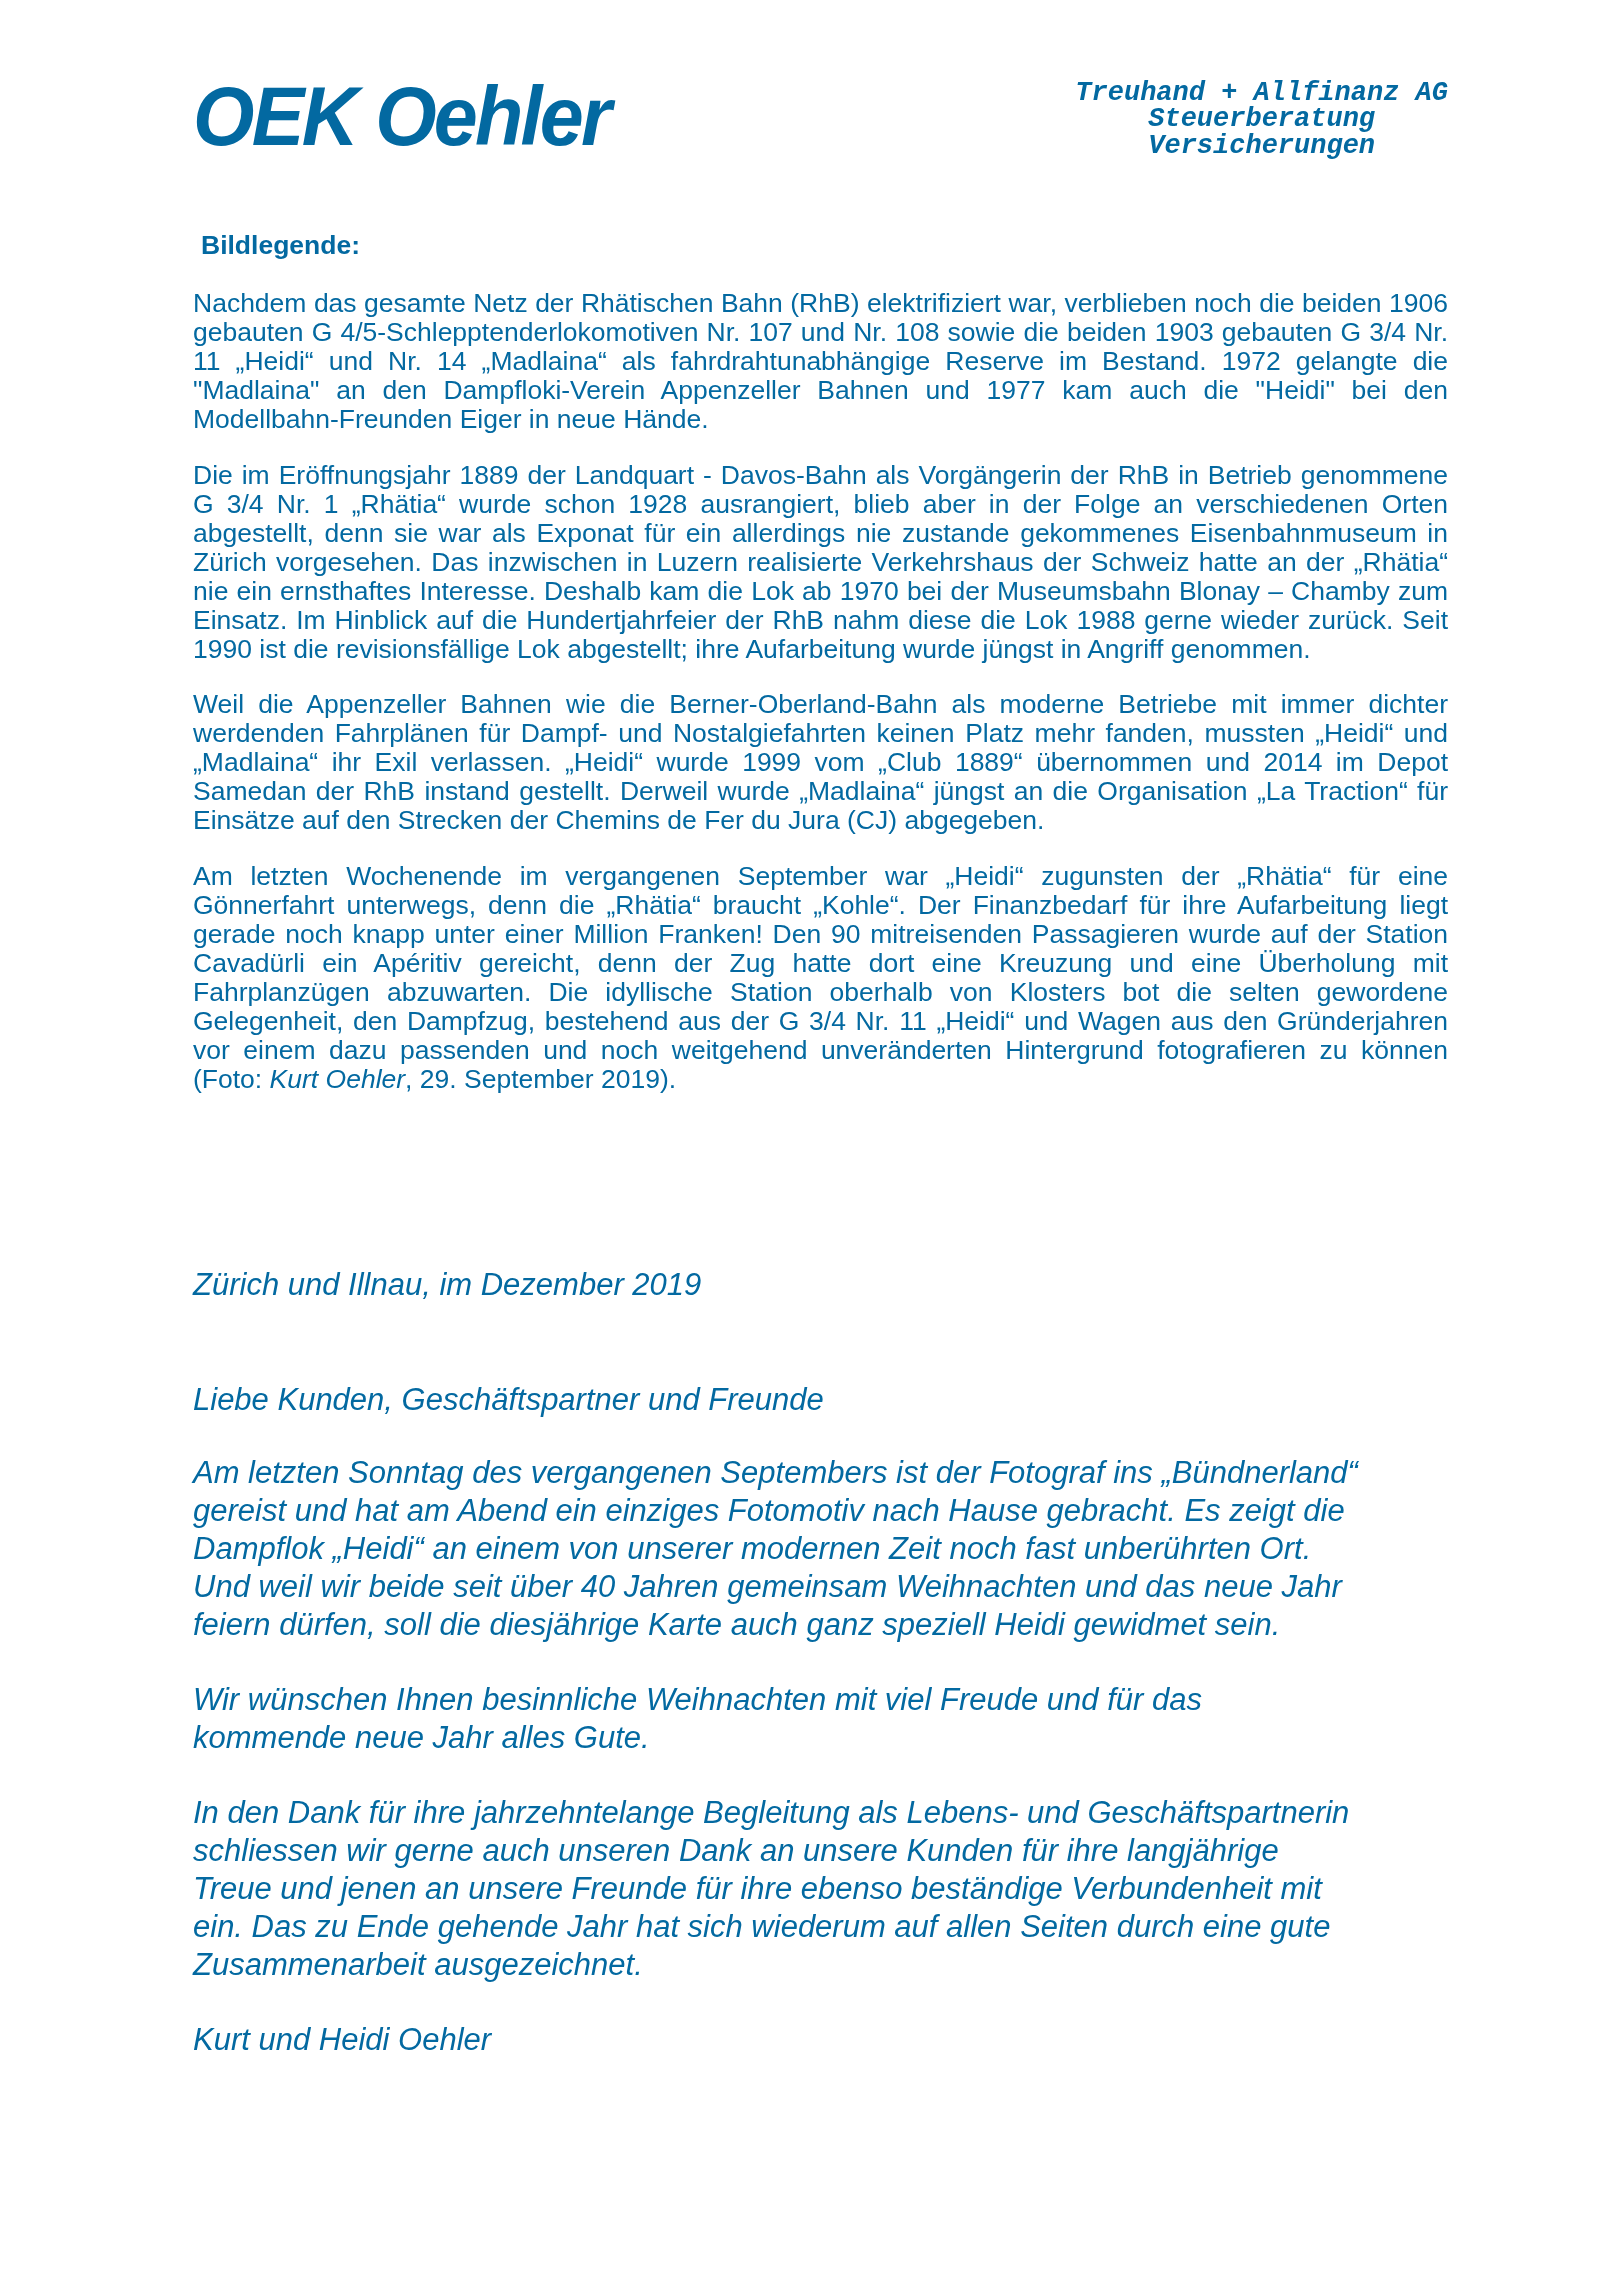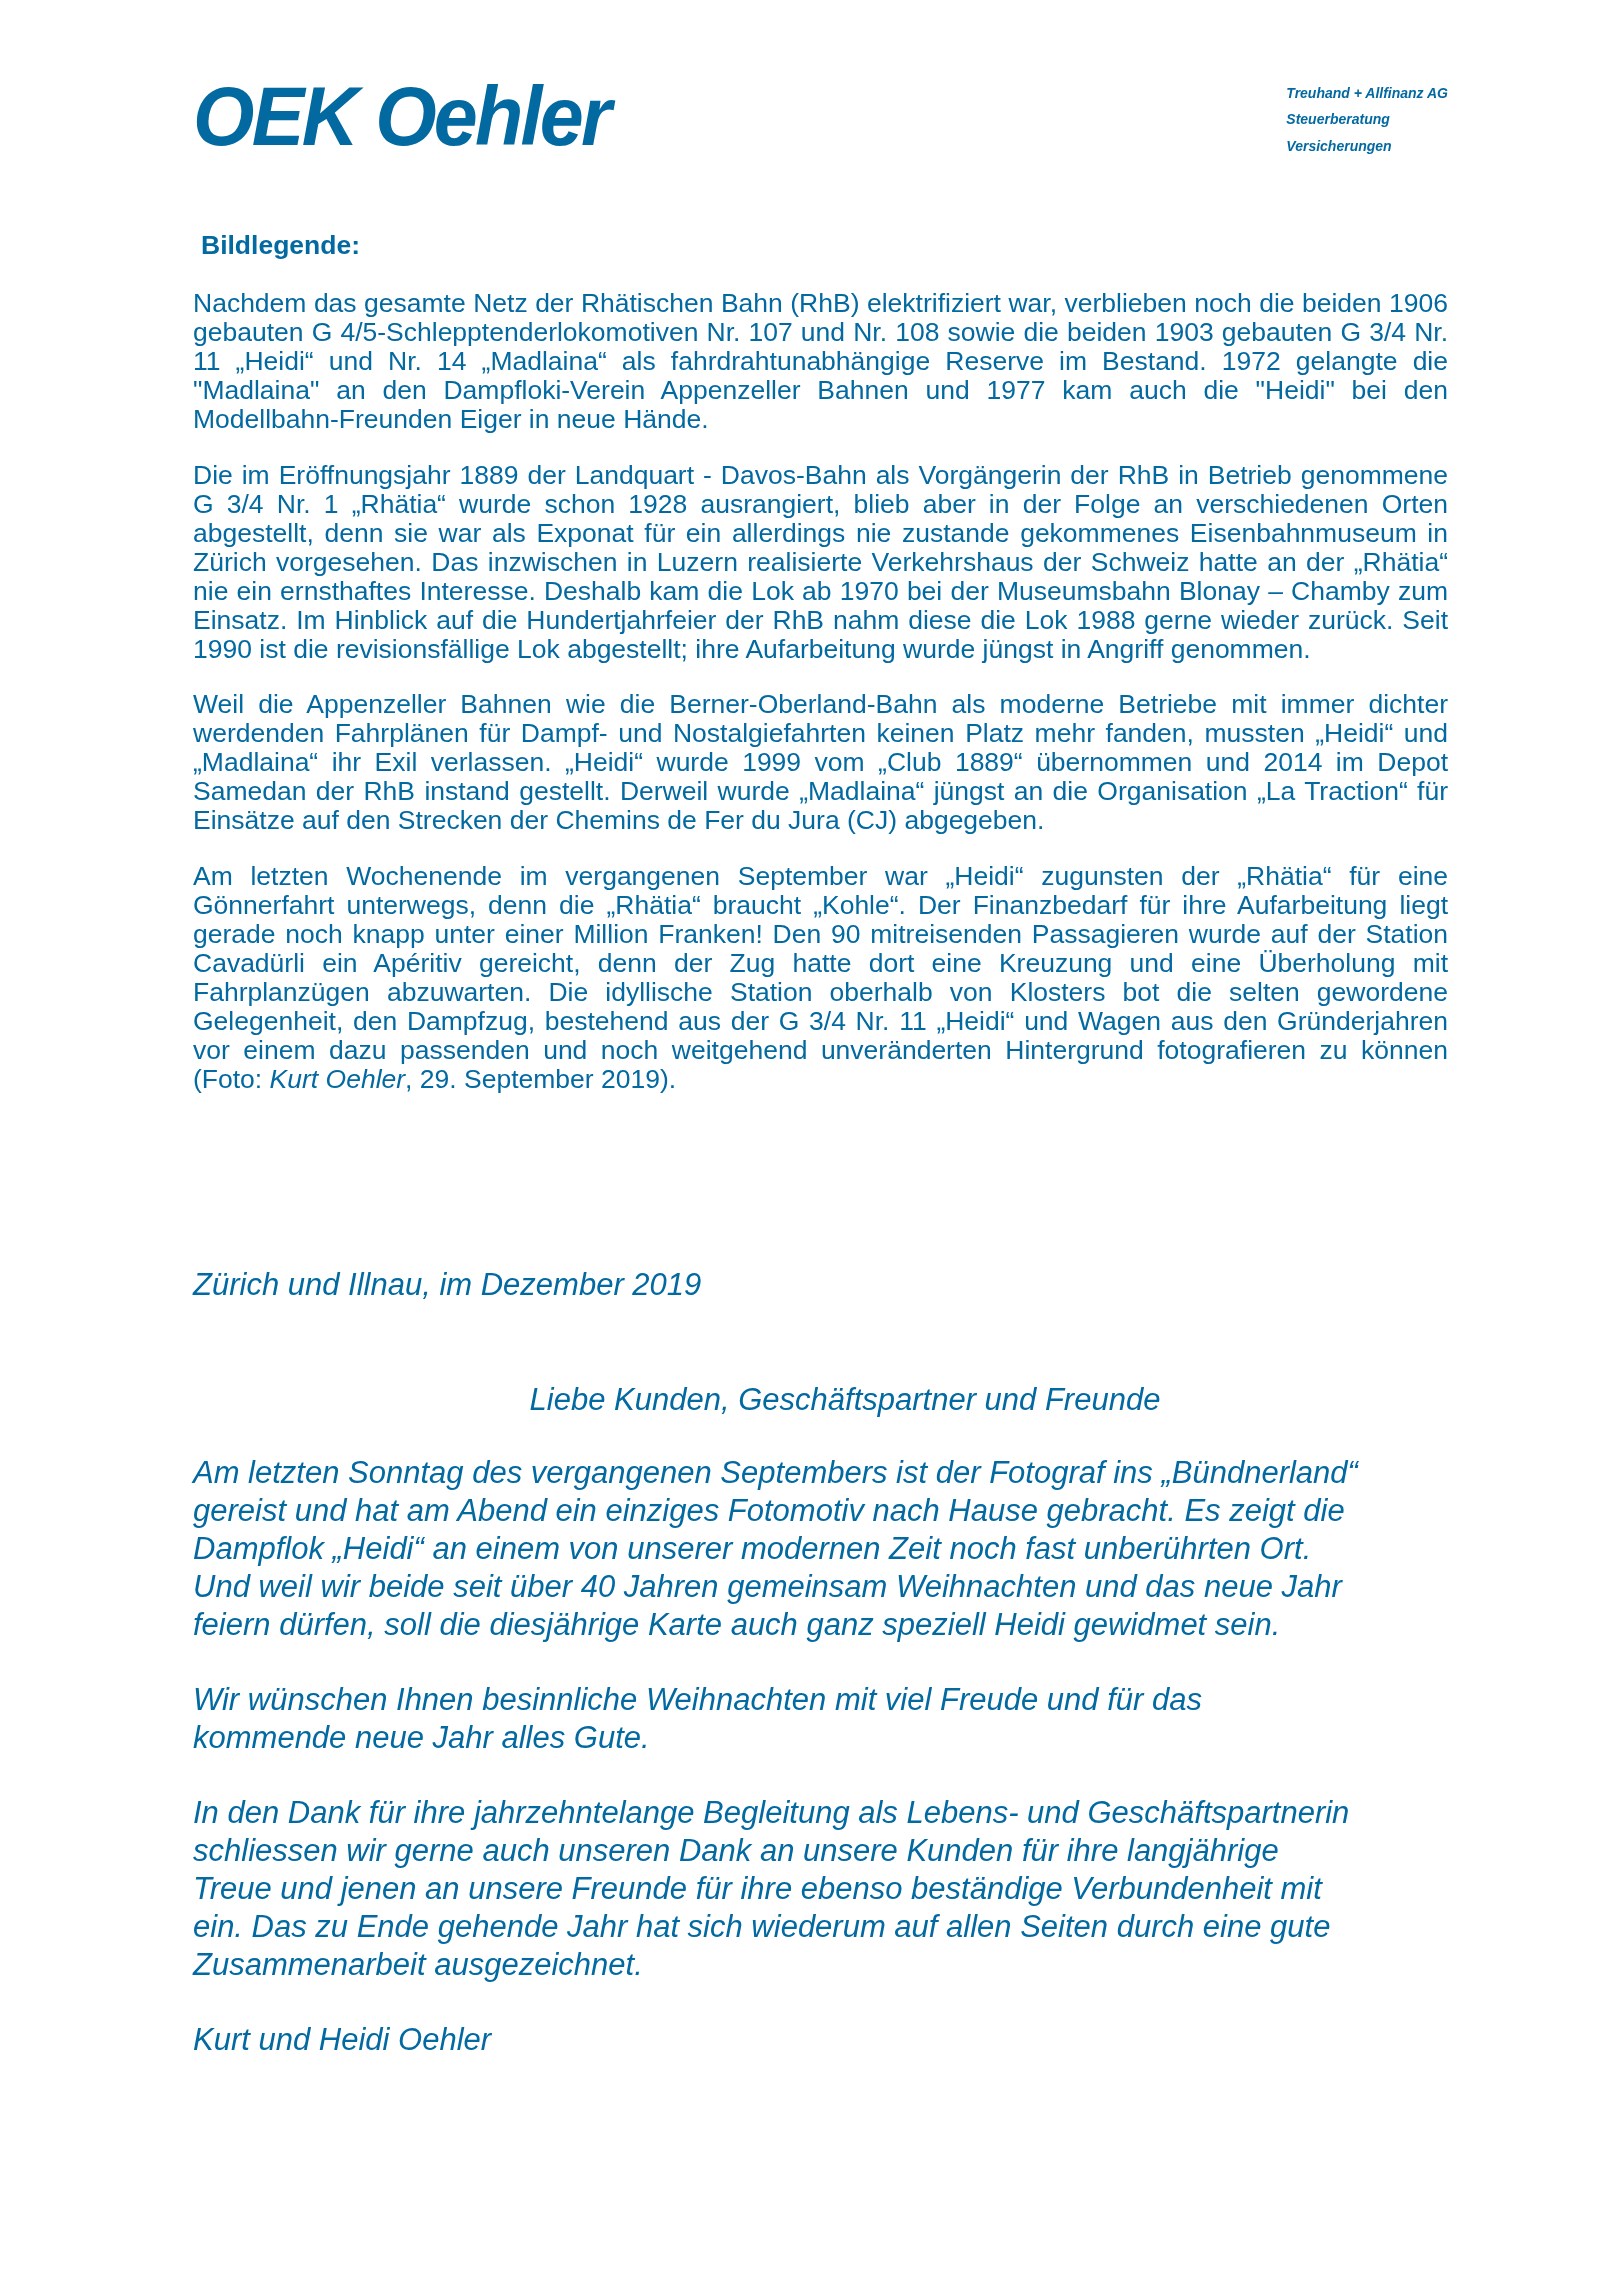--- a/index.html
+++ b/index.html
@@ -31,25 +31,26 @@
     font-weight: bold;
     font-style: italic;
     letter-spacing: -2.9px;
     line-height: 1.0;
     transform: scaleX(0.94);
     transform-origin: left top;
     white-space: nowrap;
   }
   .firm-lines {
     margin-top: 5.9px;
-    text-align: left;
-    font-size: 14px;
+    text-align: center;
+    font-size: 27px;
     font-weight: bold;
     font-style: italic;
     line-height: 26.5px;
+    font-family: Liberation Mono, monospace;
   }
   
   .caption {
     position: absolute;
     top: 231px;
     left: 193px;
     width: 1255px;
     font-size: 26.5px;
     line-height: 29px;
   }
@@ -73,21 +74,20 @@
     width: 1304px;
     font-style: italic;
     font-size: 31px;
     line-height: 38px;
   }
   .dateline {
     margin: 8px 0 77px 0;
   }
   .salutation {
     margin: 16px 0 35px 0;
-    text-align: center;
   }
   .letter p.letter-par {
     margin: 0 0 37px 0;
     white-space: pre-line;
   }
   .signature {
     margin: 0;
   }
 </style>
 </head>

